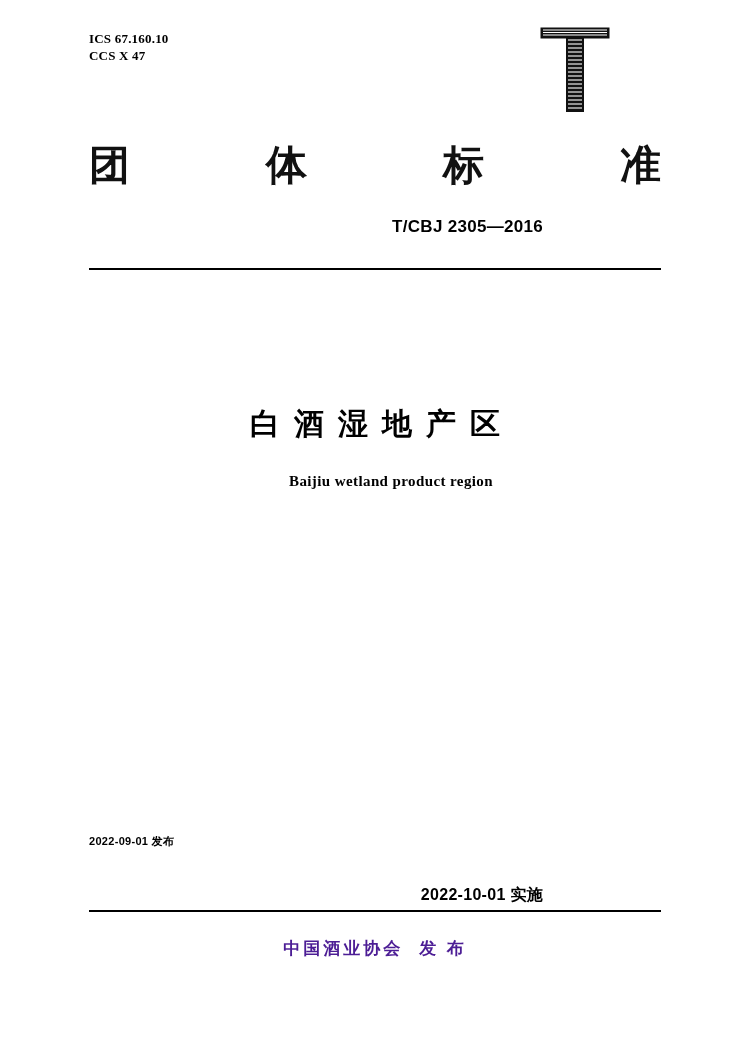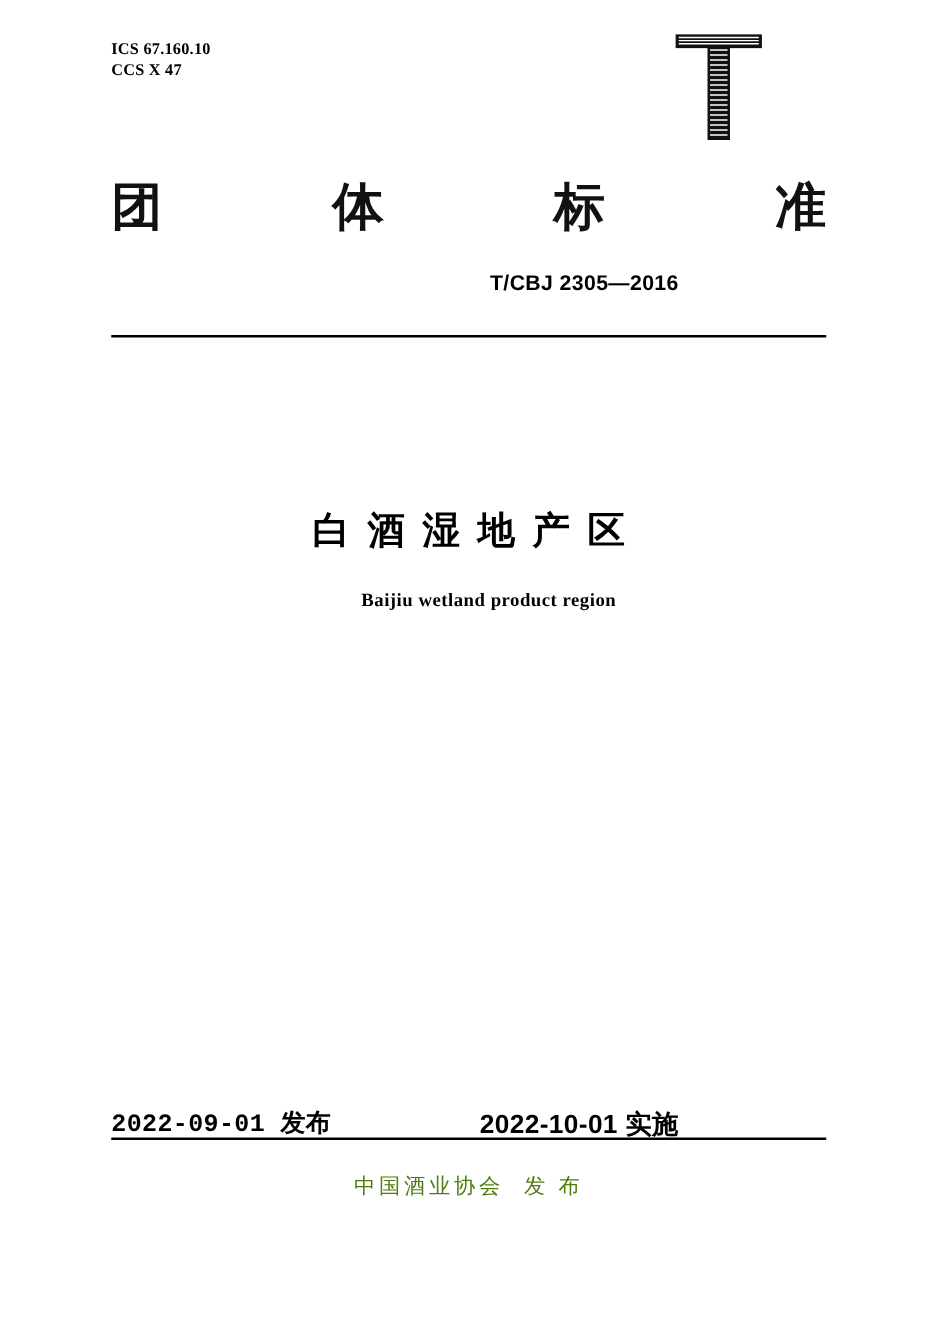--- a/index.html
+++ b/index.html
@@ -118,49 +118,50 @@
     font-weight: bold;
     letter-spacing: 0.4px;
     color: #000;
     padding-left: 16px;
   }
 
   
   .date-issue {
     position: absolute;
     left: 89px;
-    top: 885px;
-    font-family: Liberation Mono, monospace;
-    font-size: 20px;
+    top: 834px;
+    font-family: Liberation Sans, sans-serif;
+    font-size: 11px;
     font-weight: bold;
     letter-spacing: 0.3px;
     white-space: nowrap;
   }
   .date-impl {
     position: absolute;
     right: 89px;
     top: 885px;
     font-family: "Liberation Sans", sans-serif;
-    font-size: 21px;
+    font-size: 16px;
     font-weight: bold;
     letter-spacing: 0.3px;
     white-space: nowrap;
   }
 
   
   .publisher {
     position: absolute;
     left: 0;
     top: 933px;
     width: 750px;
     text-align: center;
     font-family: "Liberation Sans", sans-serif;
     font-size: 17px;
     line-height: 31px;
-    color: #4d7c0f;
+    color: #4c1d95;
+    font-weight: bold;
   }
   .publisher .row { white-space: nowrap; }
   .publisher .org { letter-spacing: 3px; }
   .publisher .act { letter-spacing: 3px; margin-left: 16px; }
 </style>
 </head>
 <body>
 
 <div class="page">
 

